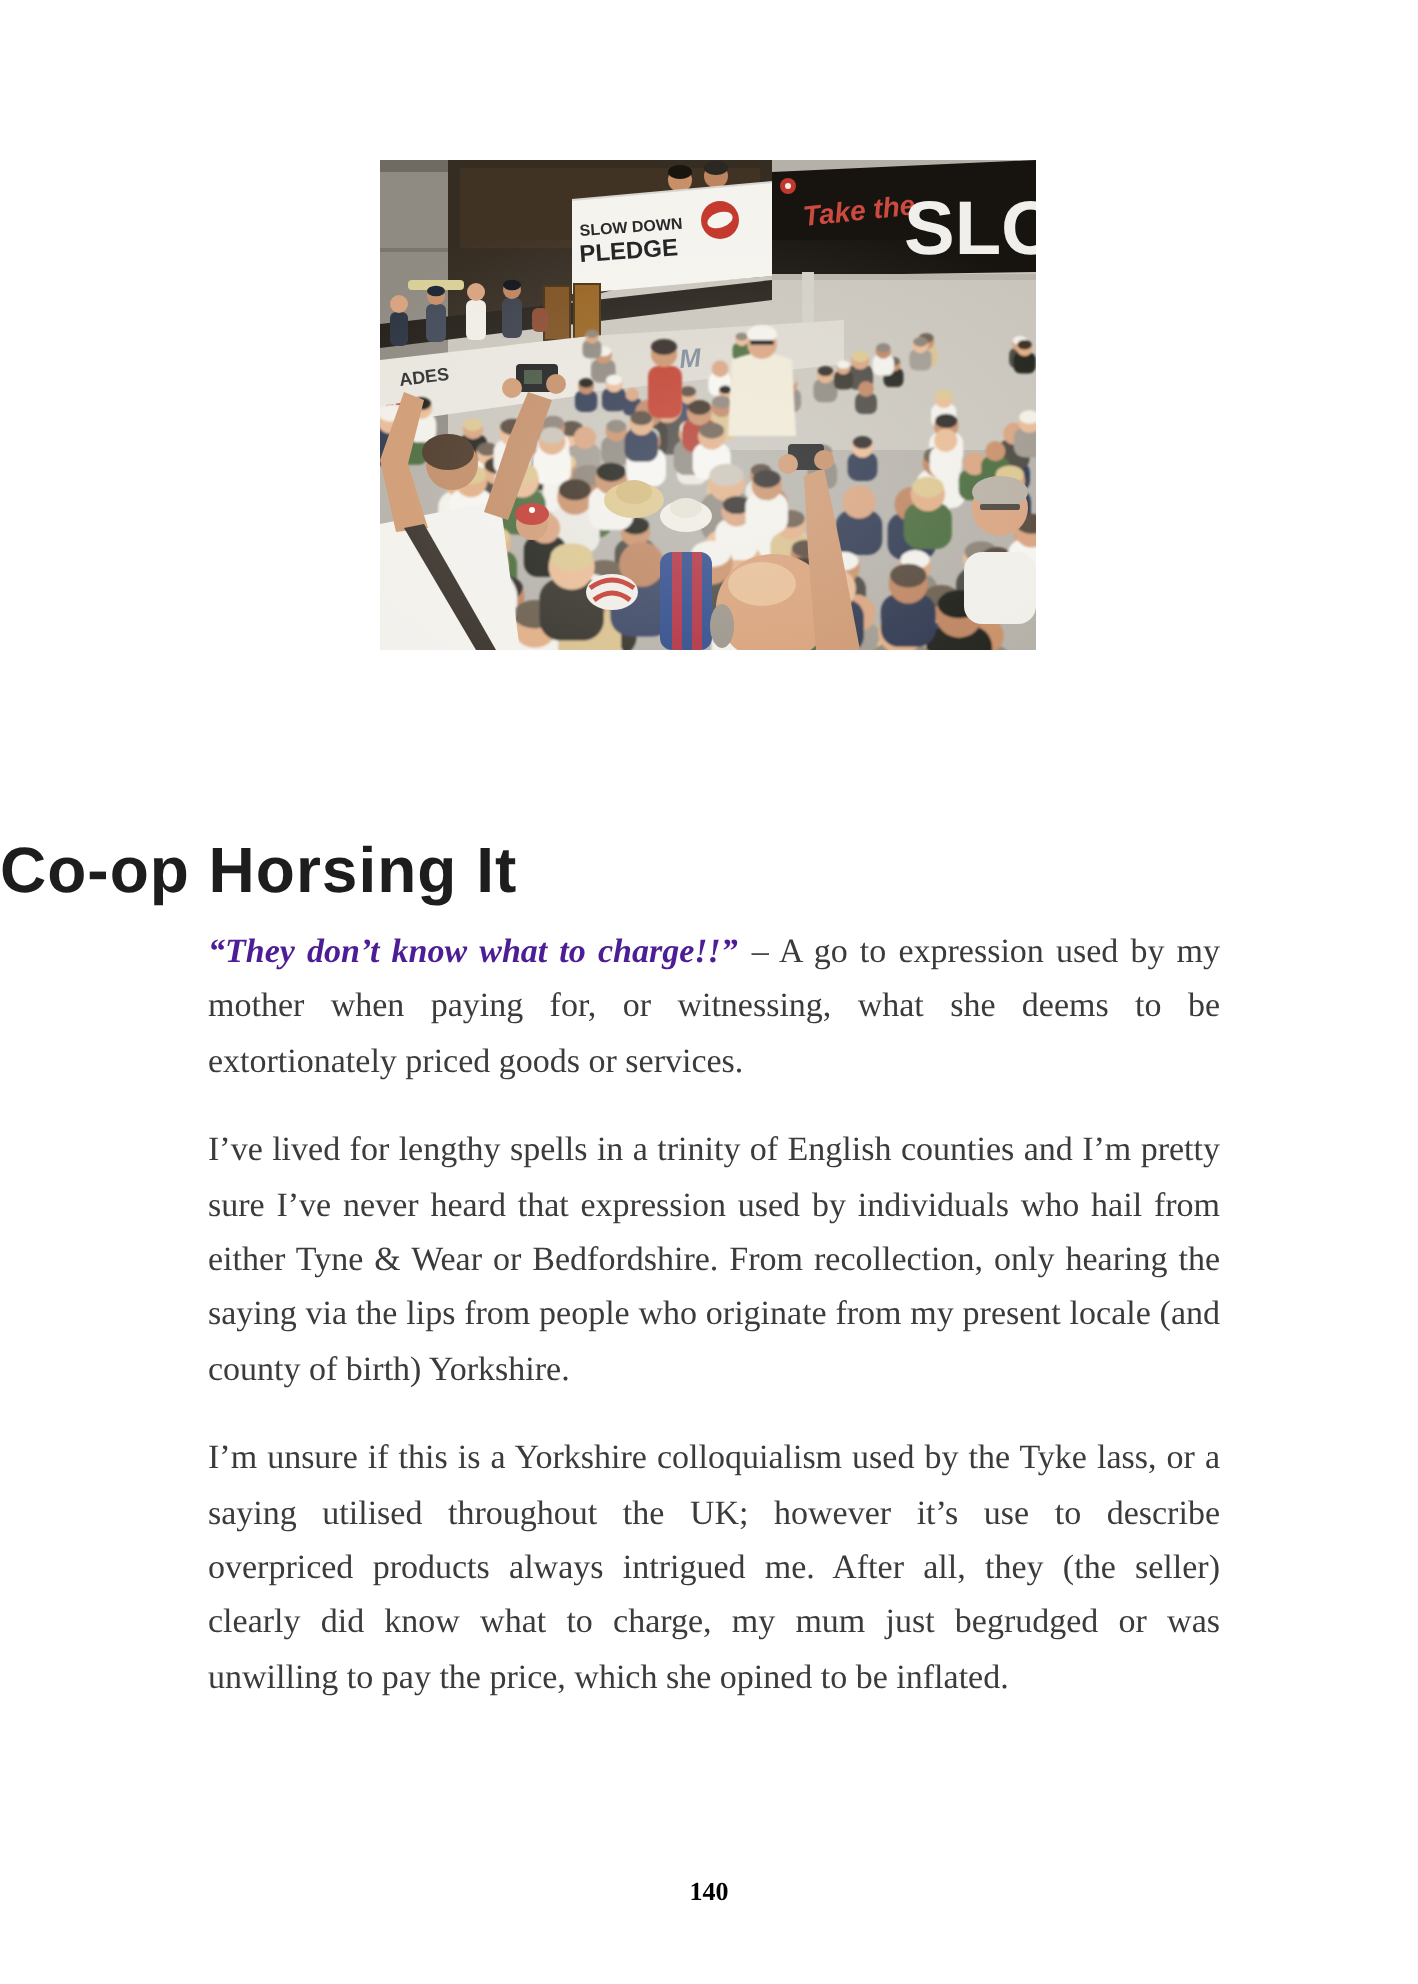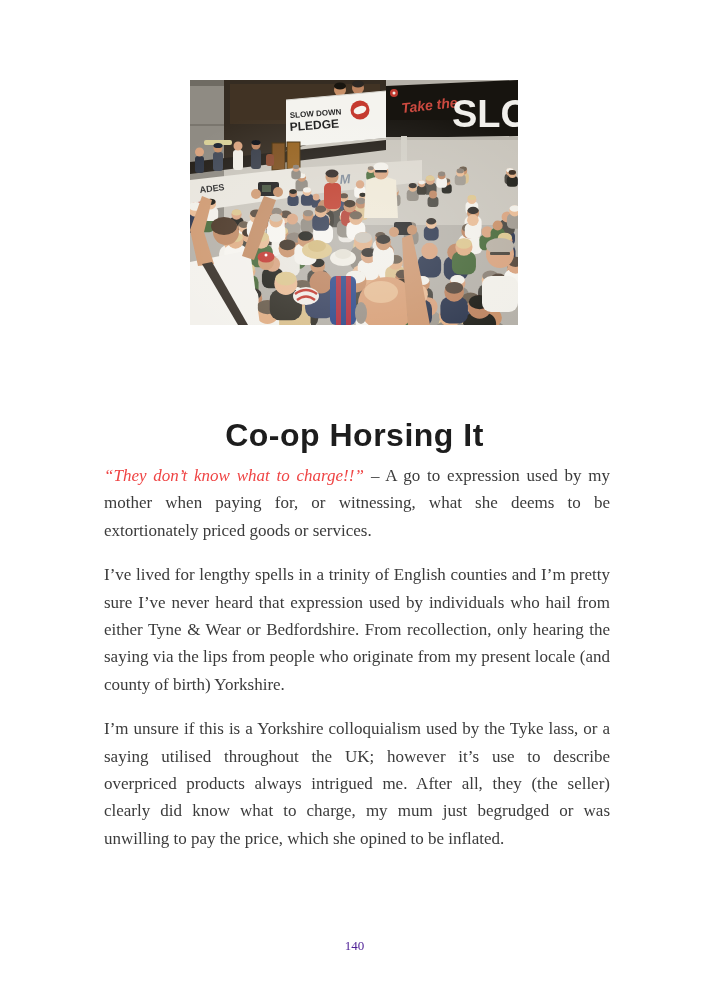--- a/index.html
+++ b/index.html
@@ -12,49 +12,49 @@
   }
   .photo{
     position:absolute;
     left:190px;top:80px;
     width:328px;height:245px;
   }
   .photo svg{display:block;width:100%;height:100%;}
   .chapter-title{
     position:absolute;
     left:0;top:396px;width:709px;
-    text-align:center;
     font-family:"Liberation Sans", sans-serif;
     font-weight:700;
     font-size:32px;
     letter-spacing:0.5px;
     color:#1d1d1d;
   }
   .content{
     position:absolute;
     left:104px;top:462px;
     width:506px;
     font-size:17px;
     line-height:27.4px;
     color:#3b3b3b;
     text-align:justify;
   }
   .content p{margin:0 0 17px 0;}
   .lead-quote{
-    font-weight:400;
+    font-weight:700;
     font-style:italic;
-    color:#ef4444;
+    color:#4c1d95;
   }
   .after-quote{margin-left:7px;}
   .page-number{
     position:absolute;
     left:0;top:938px;width:709px;
     text-align:center;
     font-size:13px;
-    color:#4c1d95;
+    color:#000000;
+    font-weight:bold;
   }
   .svgtxt{font-family:"Liberation Sans", sans-serif;}
   .script-red{font-style:italic;font-weight:700;}
 </style>
 </head>
 <body>
 
 <div class="page">
 
   <div class="photo">

